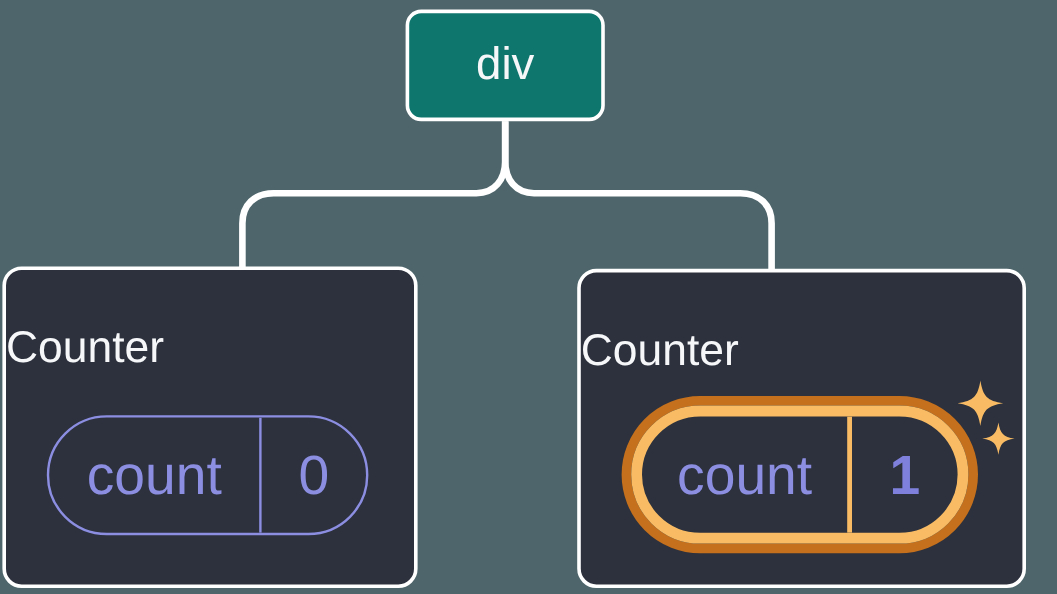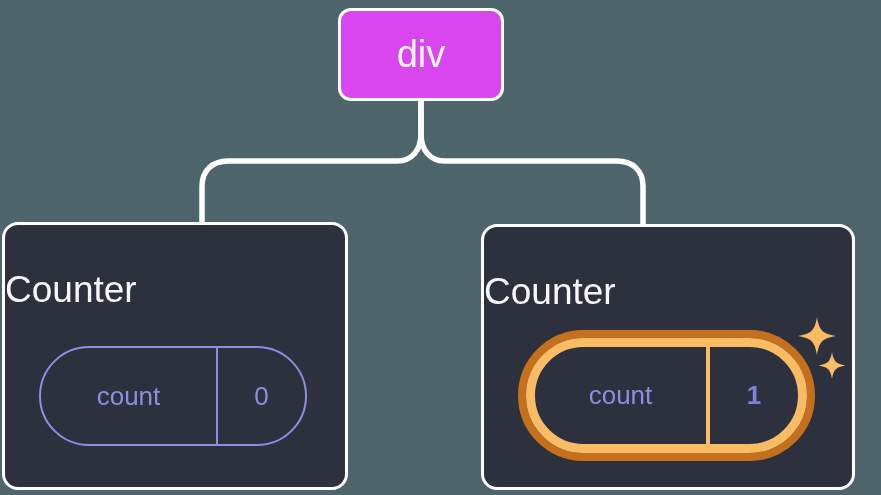--- a/index.html
+++ b/index.html
@@ -18,21 +18,21 @@
   .connector path {
     fill: none;
     stroke: #FFFFFF;
     stroke-width: 5.5;
   }
   .node-root {
     position: absolute;
     left: 338px; top: 8px;
     width: 166px; height: 93px;
     box-sizing: border-box;
-    background: #d946ef;
+    background: #0f766e;
     border: 3.5px solid #FFFFFF;
     border-radius: 13px;
     display: flex;
     align-items: center;
     justify-content: center;
     color: #F6F7F9;
     font-size: 38px;
   }
   .card {
     position: absolute;
@@ -63,21 +63,21 @@
   }
   .pill-plain .pill-key {
     flex: 0 0 175px;
     border-right: 2.5px solid #8C8EE2;
   }
   .pill-key, .pill-value {
     display: flex;
     align-items: center;
     justify-content: center;
     color: #8C8EE2;
-    font-size: 26px;
+    font-size: 46px;
   }
   .pill-value { flex: 1; }
   
   .highlight-ring {
     position: absolute;
     left: 34px; top: 103px;
     width: 297px; height: 131px;
     box-sizing: border-box;
     border: 8px solid #C4701C;
     border-radius: 999px;

